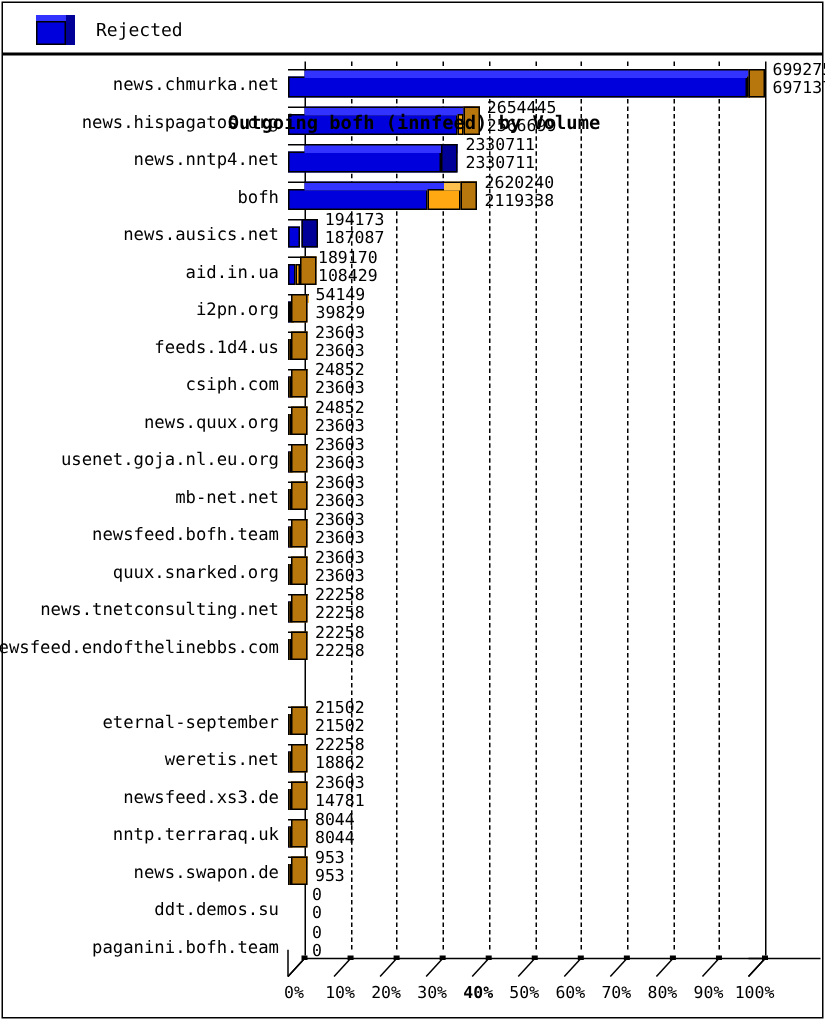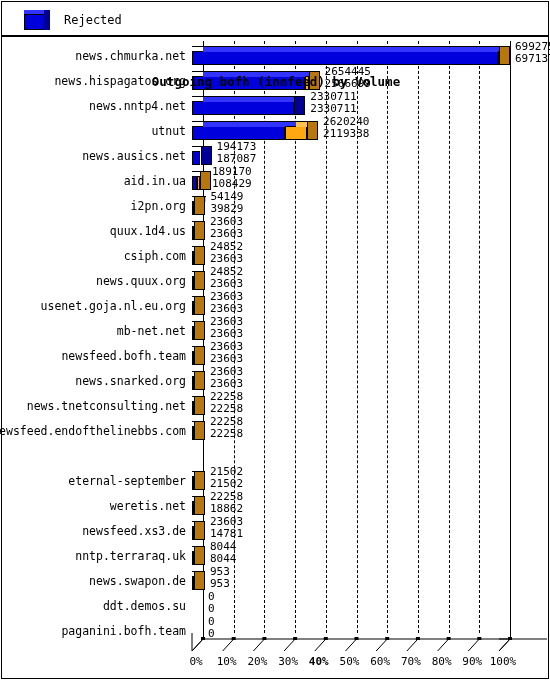--- a/index.html
+++ b/index.html
@@ -162,21 +162,21 @@
               <div class="seg-top" style="left: 11px; width: 102.324px; background: rgb(51, 51, 255); border-left: none; border-right: none;"></div>
               <div style="position: absolute; left: 0px; top: 0px; width: 12px; height: 6px; background: transparent; border-top: 1px solid rgb(0, 0, 0); transform-origin: left bottom;"></div>
               <div class="cap" style="left: 102.324px; width: 11px; background: rgb(0, 0, 153);"></div>
               <div class="values" style="left: 115.324px;">
                 <div>2330711</div>
                 <div>2330711</div>
               </div>
             </div>
           </div>
           <div class="row" style="top: 81px;">
-            <div class="row-label">utnut</div>
+            <div class="row-label">bofh</div>
             <div class="bar-wrap">
               <div class="seg" style="left: 0px; width: 93.0444px; background: rgb(0, 0, 221);"></div>
               <div class="seg-top" style="left: 11px; width: 93.0444px; background: rgb(51, 51, 255); border-left: none; border-right: none;"></div>
               <div class="seg" style="left: 93.0444px; width: 21.9909px; background: rgb(255, 168, 18);"></div>
               <div class="seg-top" style="left: 104.044px; width: 21.9909px; background: rgb(255, 193, 77); border-left: none; border-right: none;"></div>
               <div style="position: absolute; left: 0px; top: 0px; width: 12px; height: 6px; background: transparent; border-top: 1px solid rgb(0, 0, 0); transform-origin: left bottom;"></div>
               <div class="cap" style="left: 115.035px; width: 11px; background: rgb(184, 119, 13);"></div>
               <div class="values" style="left: 128.035px;">
                 <div>2620240</div>
                 <div>2119338</div>
@@ -220,21 +220,21 @@
               <div class="seg-top" style="left: 12.7486px; width: 0.628685px; background: rgb(255, 193, 77); border-left: none; border-right: none;"></div>
               <div style="position: absolute; left: 0px; top: 0px; width: 12px; height: 6px; background: transparent; border-top: 1px solid rgb(0, 0, 0); transform-origin: left bottom;"></div>
               <div class="cap" style="left: 2.37728px; width: 11px; background: rgb(184, 119, 13);"></div>
               <div class="values" style="left: 15.3773px;">
                 <div>54149</div>
                 <div>39829</div>
               </div>
             </div>
           </div>
           <div class="row" style="top: 181px;">
-            <div class="row-label">quux.1d4.us</div>
+            <div class="row-label">feeds.1d4.us</div>
             <div class="bar-wrap">
               <div class="seg" style="left: 0px; width: 1.03623px; background: rgb(0, 0, 221);"></div>
               <div class="seg-top" style="left: 11px; width: 1.03623px; background: rgb(51, 51, 255); border-left: none; border-right: none;"></div>
               <div class="seg" style="left: 1.03623px; width: 0.963767px; background: rgb(255, 168, 18);"></div>
               <div class="seg-top" style="left: 12.0362px; width: 0.963767px; background: rgb(255, 193, 77); border-left: none; border-right: none;"></div>
               <div style="position: absolute; left: 0px; top: 0px; width: 12px; height: 6px; background: transparent; border-top: 1px solid rgb(0, 0, 0); transform-origin: left bottom;"></div>
               <div class="cap" style="left: 2px; width: 11px; background: rgb(184, 119, 13);"></div>
               <div class="values" style="left: 15px;">
                 <div>23603</div>
                 <div>23603</div>
@@ -310,21 +310,21 @@
               <div class="seg-top" style="left: 12.0362px; width: 0.963767px; background: rgb(255, 193, 77); border-left: none; border-right: none;"></div>
               <div style="position: absolute; left: 0px; top: 0px; width: 12px; height: 6px; background: transparent; border-top: 1px solid rgb(0, 0, 0); transform-origin: left bottom;"></div>
               <div class="cap" style="left: 2px; width: 11px; background: rgb(184, 119, 13);"></div>
               <div class="values" style="left: 15px;">
                 <div>23603</div>
                 <div>23603</div>
               </div>
             </div>
           </div>
           <div class="row" style="top: 331px;">
-            <div class="row-label">news.snarked.org</div>
+            <div class="row-label">quux.snarked.org</div>
             <div class="bar-wrap">
               <div class="seg" style="left: 0px; width: 1.03623px; background: rgb(0, 0, 221);"></div>
               <div class="seg-top" style="left: 11px; width: 1.03623px; background: rgb(51, 51, 255); border-left: none; border-right: none;"></div>
               <div class="seg" style="left: 1.03623px; width: 0.963767px; background: rgb(255, 168, 18);"></div>
               <div class="seg-top" style="left: 12.0362px; width: 0.963767px; background: rgb(255, 193, 77); border-left: none; border-right: none;"></div>
               <div style="position: absolute; left: 0px; top: 0px; width: 12px; height: 6px; background: transparent; border-top: 1px solid rgb(0, 0, 0); transform-origin: left bottom;"></div>
               <div class="cap" style="left: 2px; width: 11px; background: rgb(184, 119, 13);"></div>
               <div class="values" style="left: 15px;">
                 <div>23603</div>
                 <div>23603</div>

